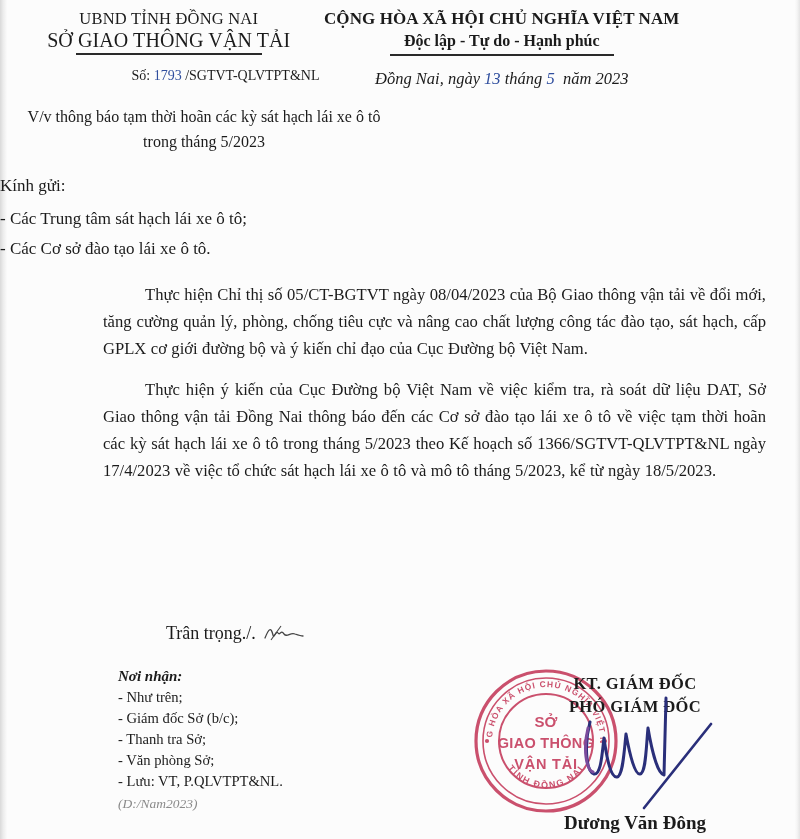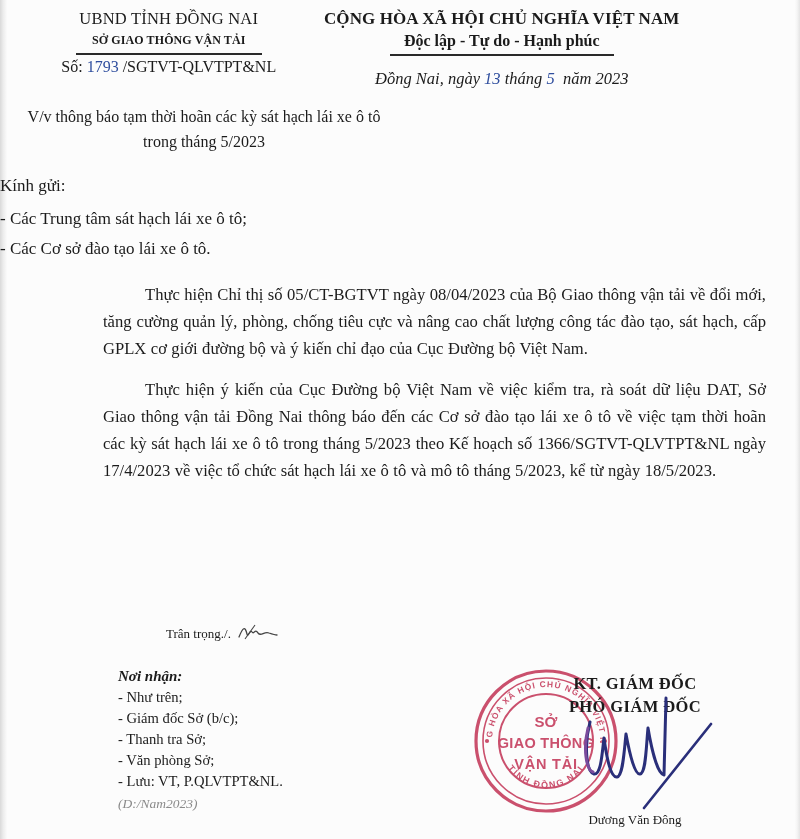--- a/index.html
+++ b/index.html
@@ -53,22 +53,22 @@
     text-align: center;
     box-sizing: border-box;
   }
   .org-top {
     font-size: 16.5px;
     letter-spacing: 0.2px;
     line-height: 21px;
     white-space: nowrap;
   }
   .org-main {
-    font-size: 12px;
-    font-weight: bold;
+    font-size: 20px;
+    font-weight: normal;
     line-height: 22px;
     white-space: nowrap;
     letter-spacing: 0.1px;
   }
   .nation-top {
     font-size: 17px;
     font-weight: bold;
     line-height: 22px;
     letter-spacing: 0.1px;
     white-space: nowrap;
@@ -81,23 +81,24 @@
   }
   .rule {
     height: 1.6px;
     background: #2a2a2a;
     margin: 2px auto 0 auto;
   }
   .rule-left { width: 186px; }
   .rule-right { width: 224px; }
 
   .so-line {
-    margin-top: 3px;
-    font-size: 16px;
-    white-space: nowrap;
+    margin-top: 13px;
+    font-size: 14px;
+    white-space: nowrap;
+    text-align: right;
   }
   .num-ink { color: #2f4e9e; }
   .date-line {
     margin-top: 13px;
     font-size: 16.5px;
     font-style: italic;
     white-space: nowrap;
   }
   .date-ink { color: #2f4e9e; font-style: italic; }
 
@@ -139,21 +140,21 @@
     font-size: 16.6px;
     line-height: 27px;
     text-align: justify;
     text-indent: 42px;
     margin: 0 0 14px 0;
     word-spacing: 0.3px;
   }
   .closing {
     position: absolute;
     left: 166px; top: 620px;
-    font-size: 13px;
+    font-size: 18px;
     line-height: 27px;
     white-space: nowrap;
   }
   .sign-mark {
     display: inline-block;
     vertical-align: -3px;
     margin-left: 2px;
   }
 
   
@@ -194,22 +195,22 @@
     letter-spacing: 0.4px;
     position: relative;
     z-index: 4;
     white-space: nowrap;
   }
   .sign-name {
     position: absolute;
     left: 470px; top: 812px;
     width: 330px;
     text-align: center;
-    font-size: 13px;
-    font-weight: normal;
+    font-size: 19px;
+    font-weight: bold;
     white-space: nowrap;
   }
 
   
   .stamp {
     position: absolute;
     left: 473px; top: 668px;
     width: 146px;
     height: 146px;
     z-index: 3;

